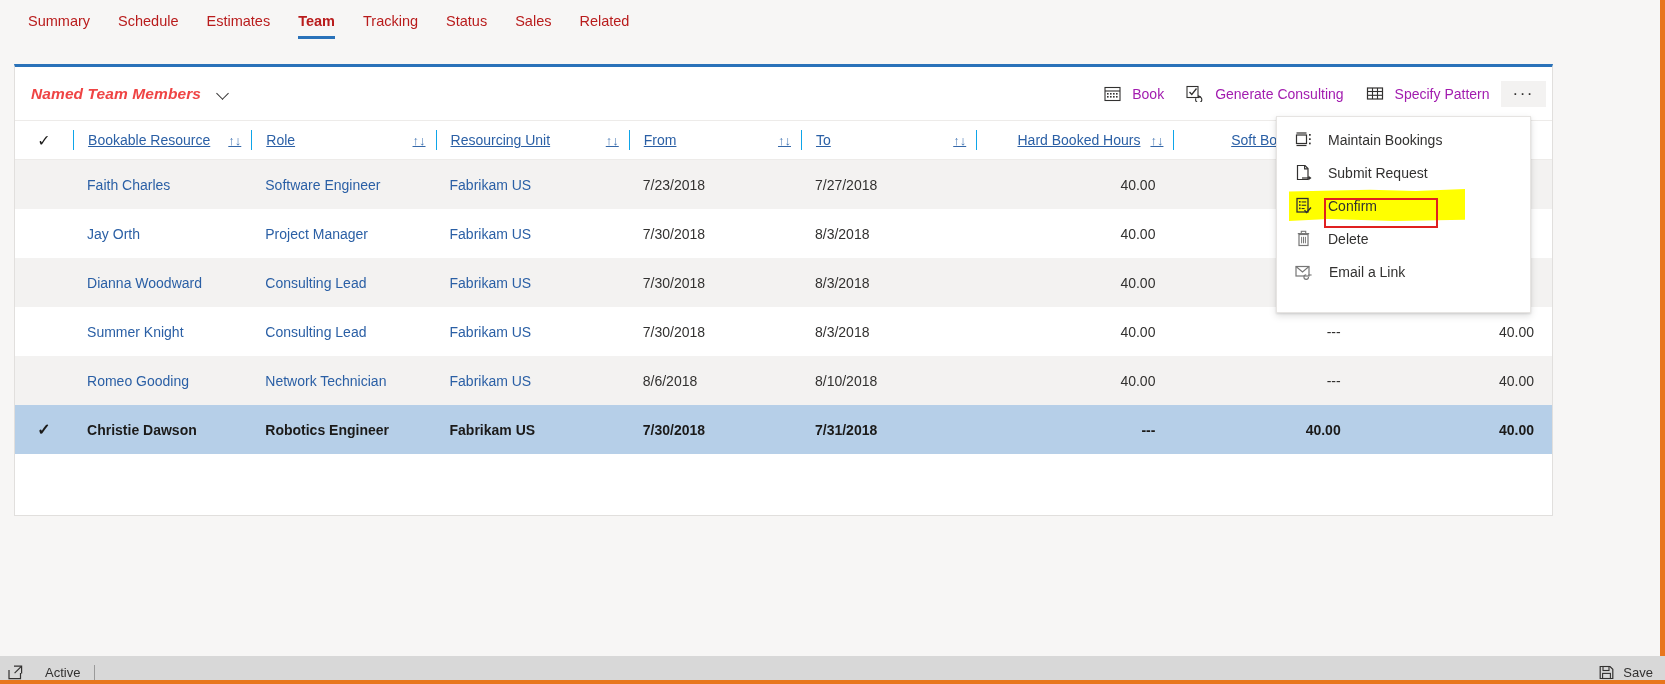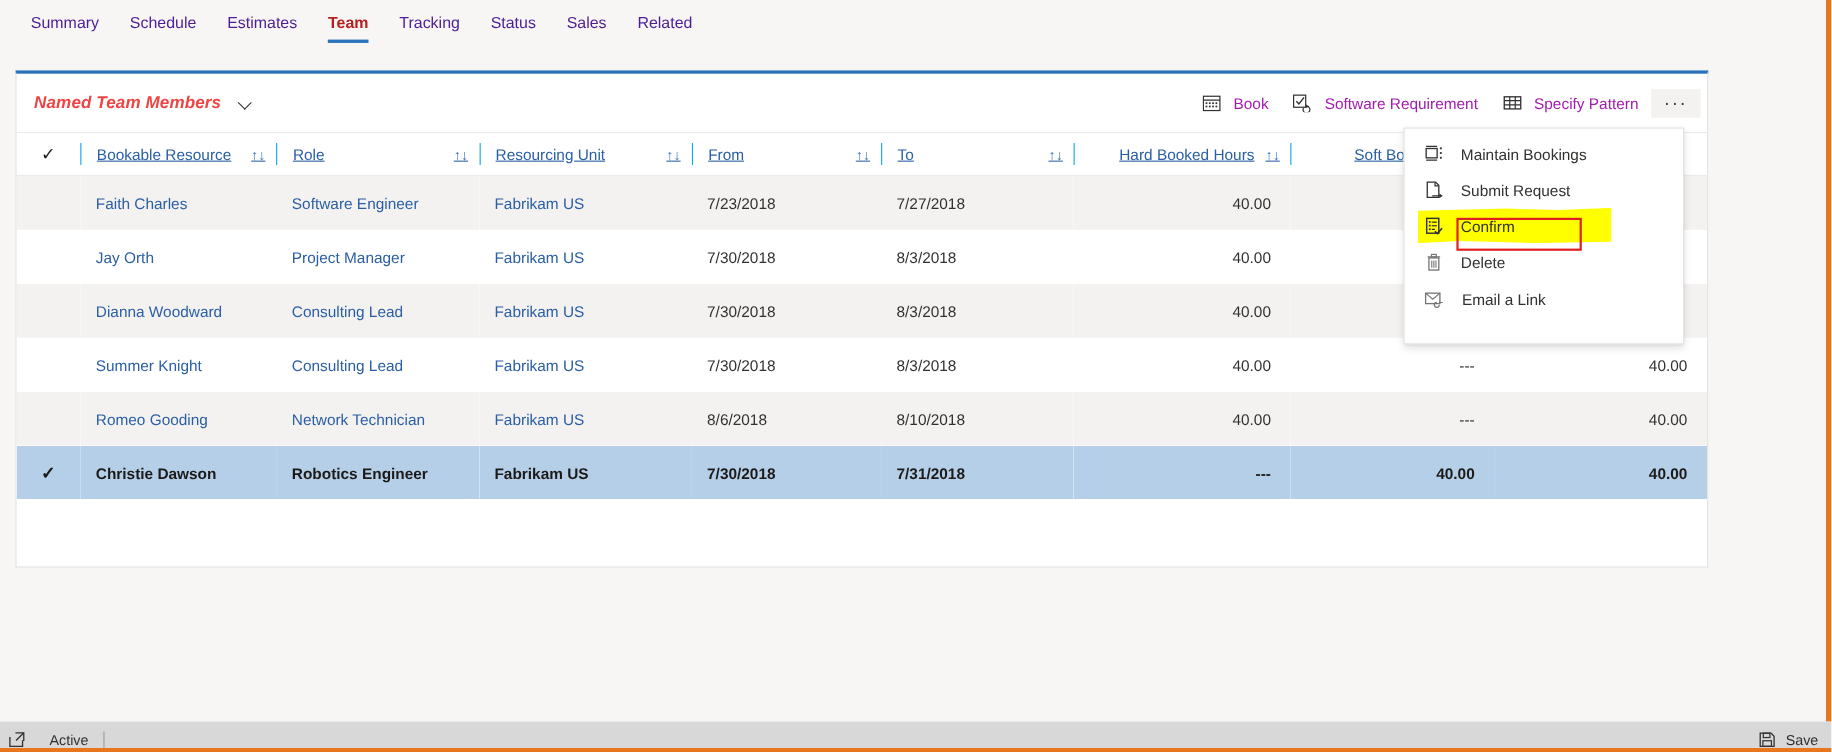--- a/index.html
+++ b/index.html
@@ -22,21 +22,21 @@
     width: 1665px; height: 48px;
     background: #f7f6f5;
     display: flex; align-items: flex-start;
     padding-left: 14px;
     box-sizing: border-box;
   }
   .nav-tab {
     position: relative;
     padding: 14px 14px 13px 14px;
     font-size: 14.5px;
-    color: #4c1d95;
+    color: #b91c1c;
     white-space: nowrap;
     cursor: pointer;
     line-height: 1;
   }
   .nav-tab.active { color: #b91c1c; font-weight: 700; }
   .nav-tab.active::after {
     content: "";
     position: absolute;
     left: 14px; right: 14px; bottom: 3px;
     height: 3px; background: #2a72b9;
@@ -261,21 +261,21 @@
 
         <div class="cmd">
           <span class="ico">
             <svg width="18" height="17" viewBox="0 0 18 17">
                 <rect x="1" y="1.5" width="11" height="11" fill="none" stroke="#323130" stroke-width="1.1"></rect>
                 <polyline points="3.5,7 5.8,9.5 10.5,3.5" fill="none" stroke="#323130" stroke-width="1.3"></polyline>
                 <path d="M10 13.2a3.1 3.1 0 1 0 2.6-1.6" fill="none" stroke="#323130" stroke-width="1.1"></path>
                 <polygon points="12.2,9.9 15.3,11.8 12.0,13.2" fill="#323130"></polygon>
               </svg>
           </span>
-          <span>Software Requirement</span>
+          <span>Generate Consulting</span>
         </div>
 
         <div class="cmd">
           <span class="ico">
             <svg width="18" height="17" viewBox="0 0 18 17">
                 <rect x="1.5" y="3" width="15" height="11" fill="none" stroke="#323130" stroke-width="1.2"></rect>
                 <line x1="1.5" y1="6.5" x2="16.5" y2="6.5" stroke="#323130" stroke-width="1.1"></line>
                 <line x1="1.5" y1="10.3" x2="16.5" y2="10.3" stroke="#323130" stroke-width="1.1"></line>
                 <line x1="6.5" y1="3" x2="6.5" y2="14" stroke="#323130" stroke-width="1.1"></line>
                 <line x1="11.5" y1="3" x2="11.5" y2="14" stroke="#323130" stroke-width="1.1"></line>

